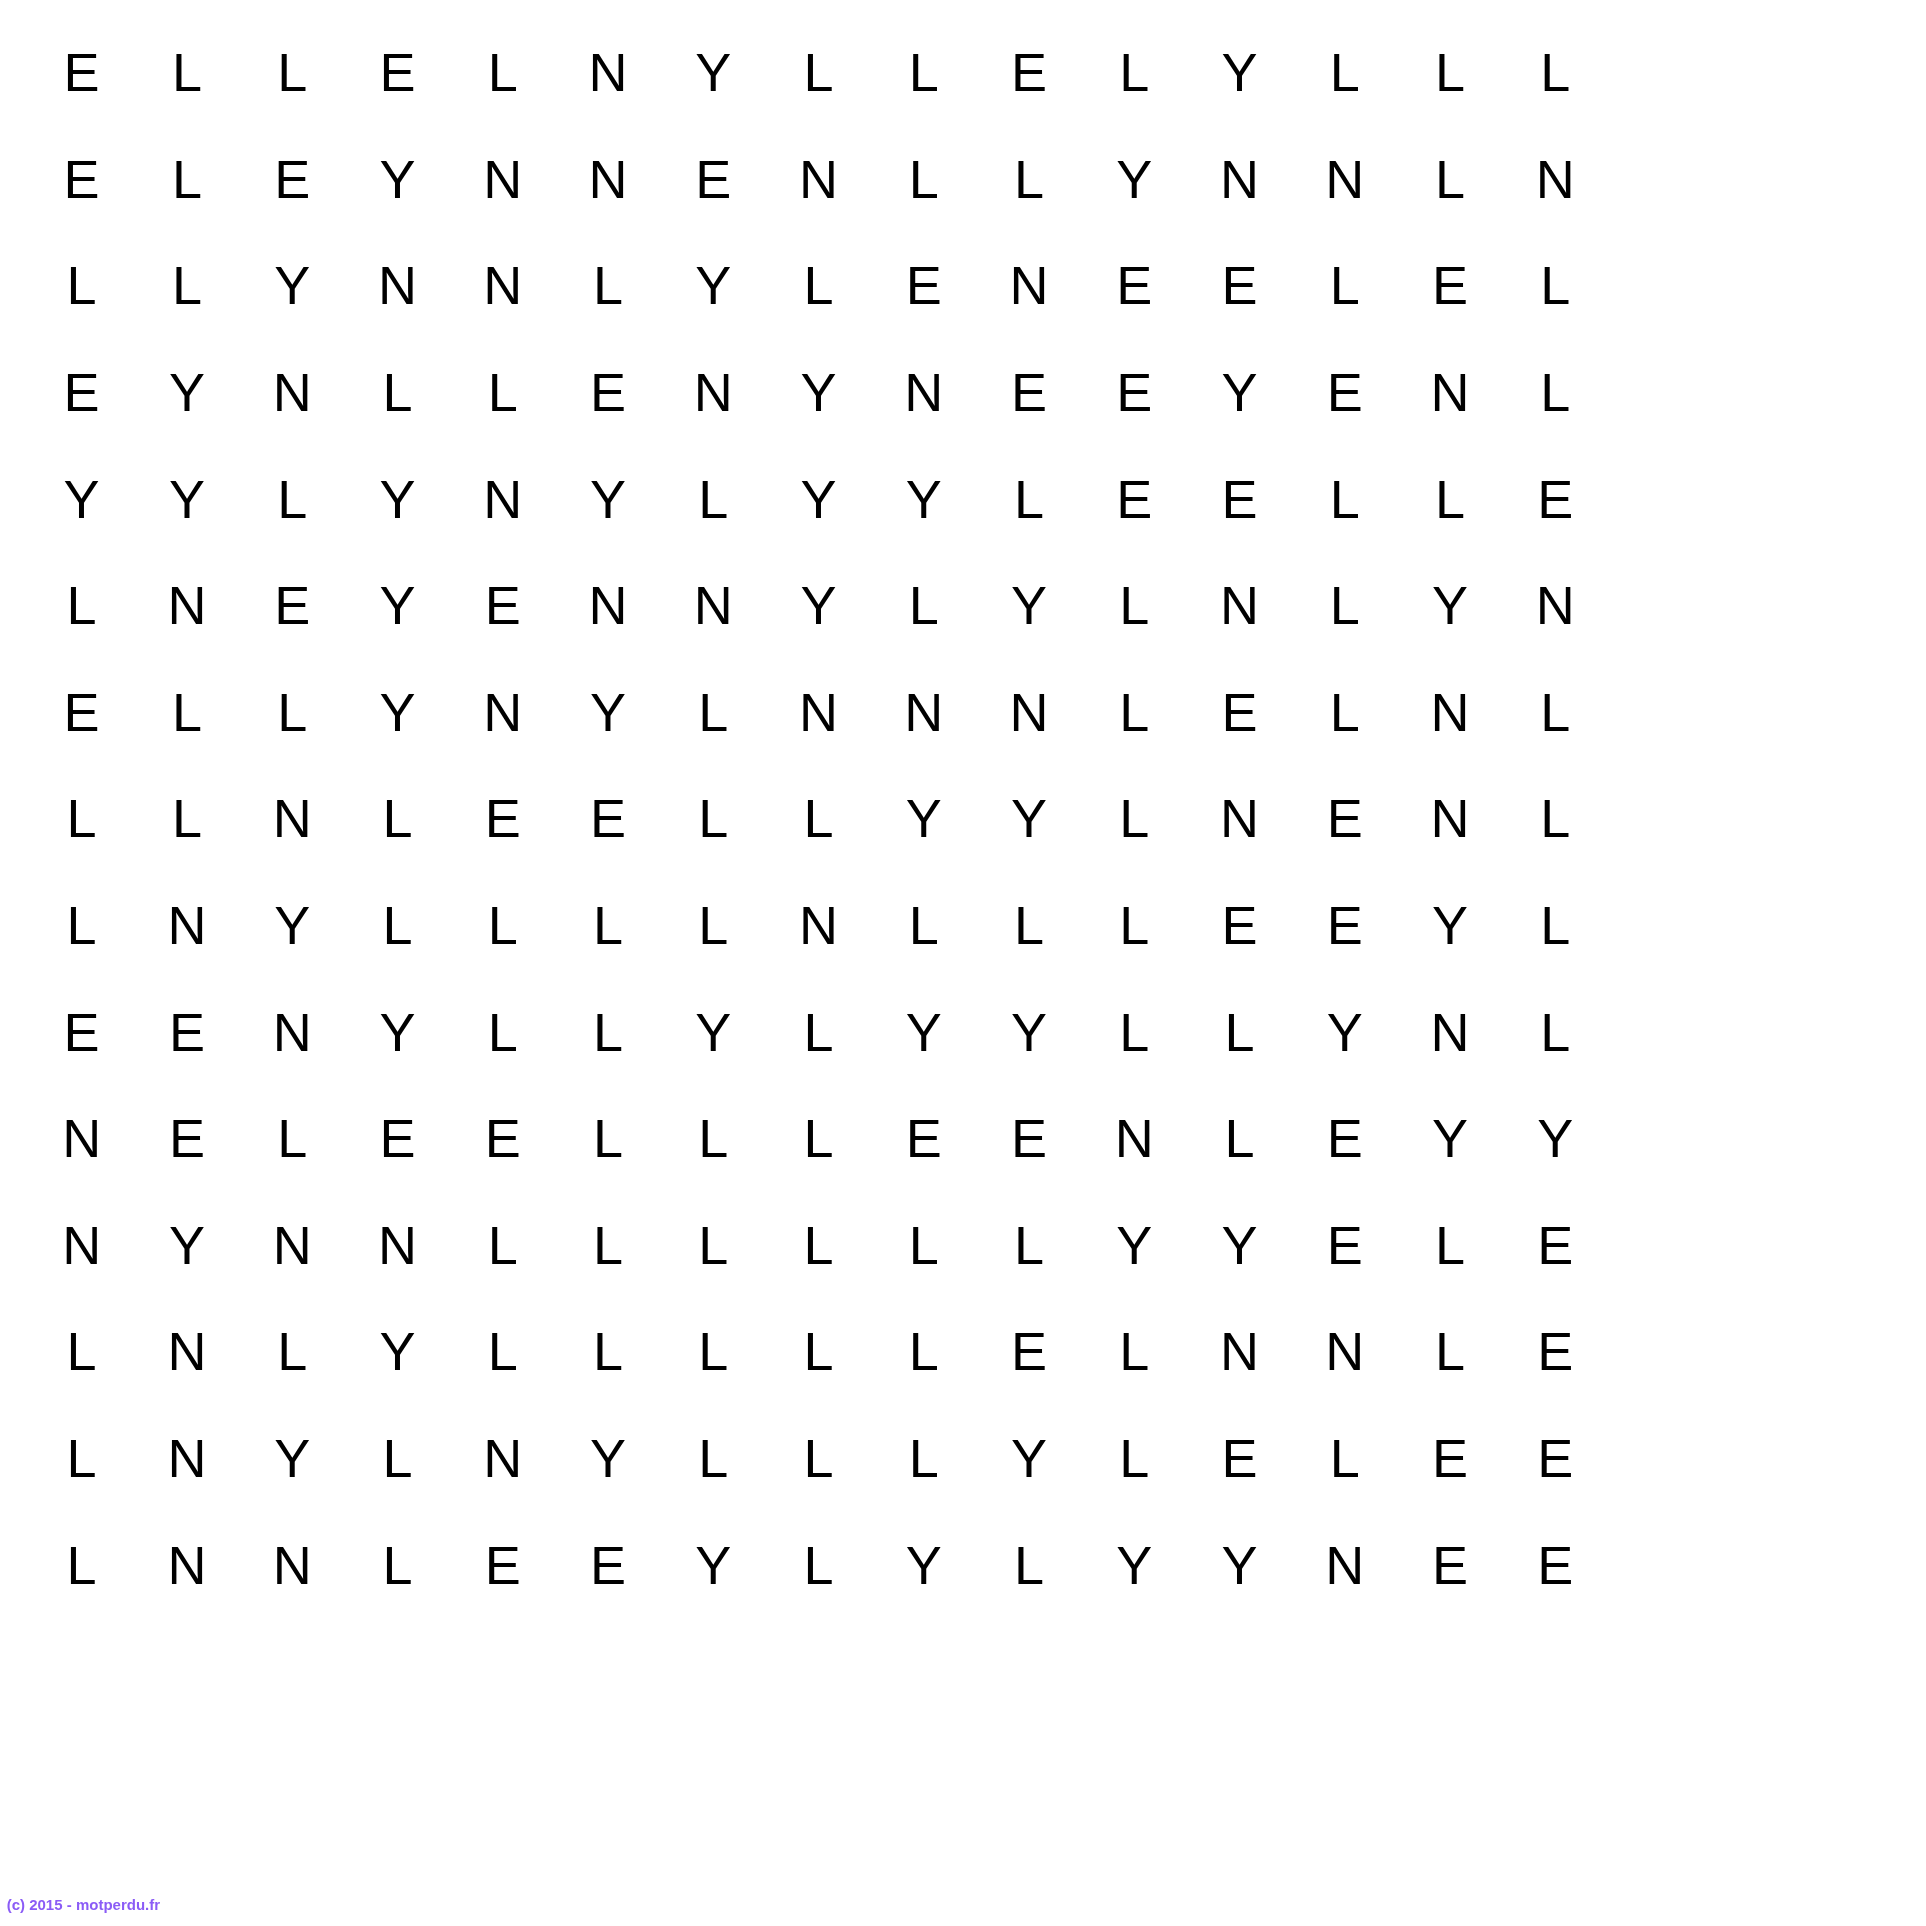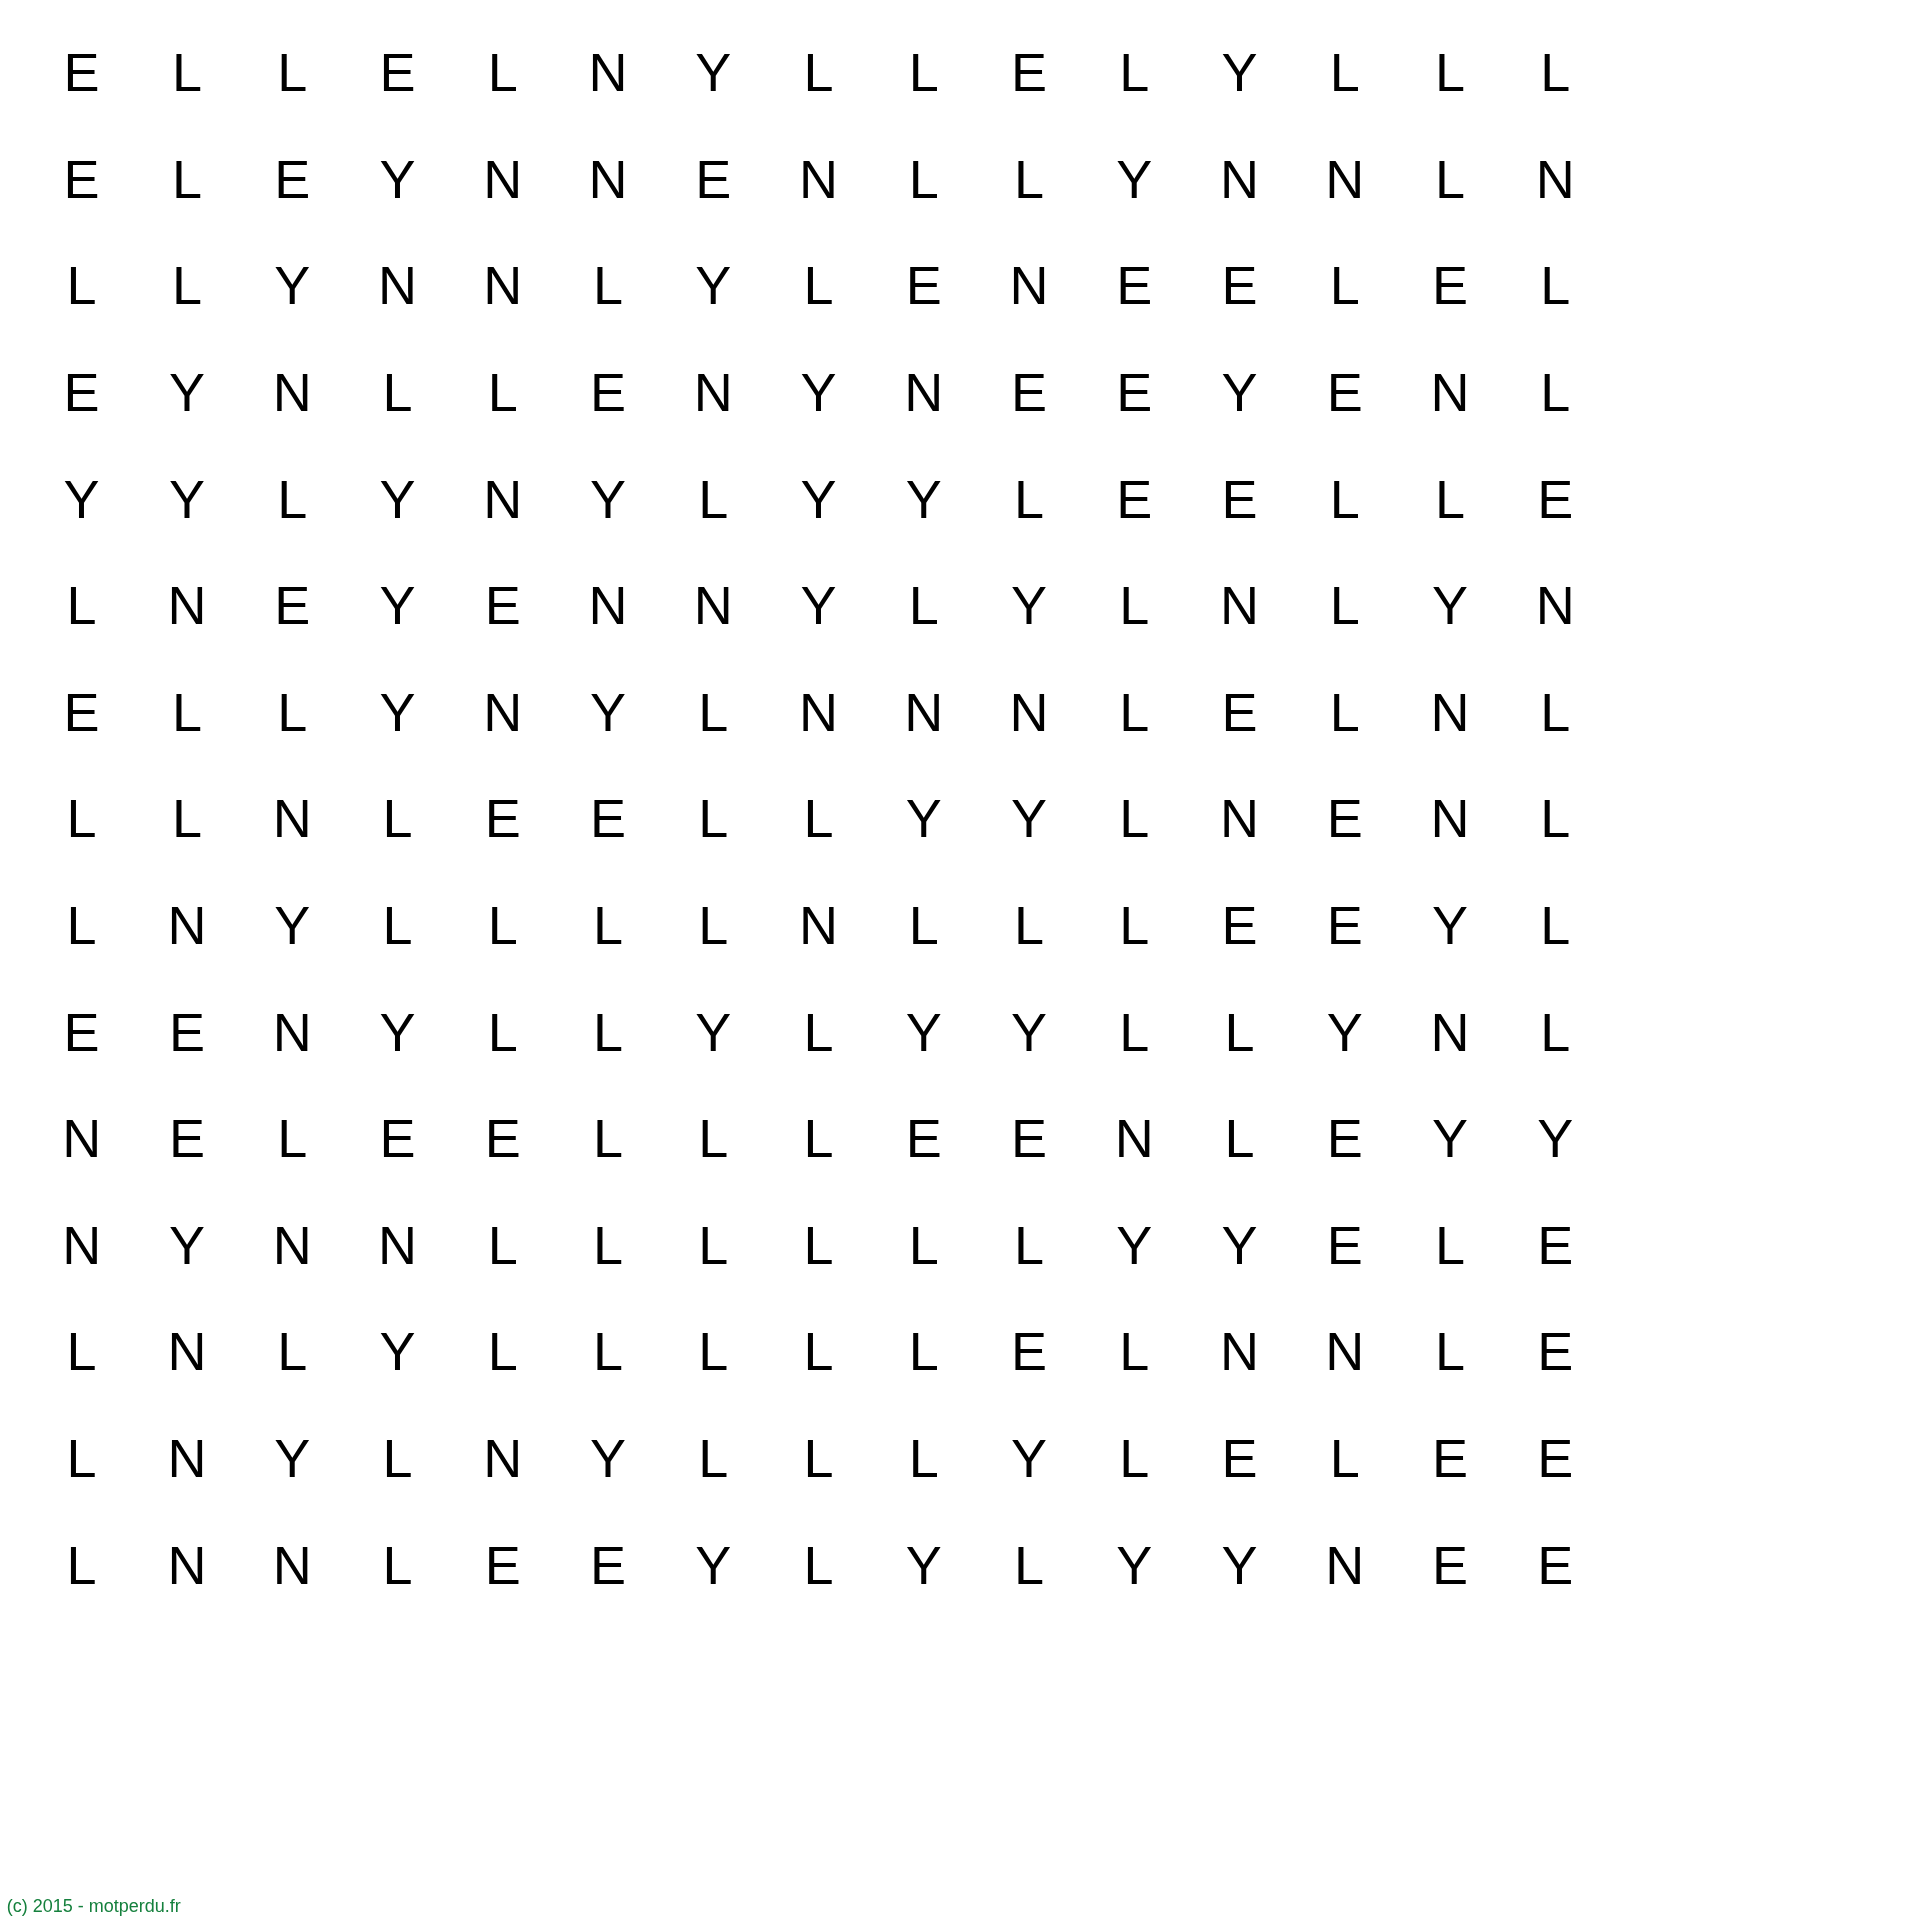--- a/index.html
+++ b/index.html
@@ -39,24 +39,25 @@
     line-height: 1;
     color: #000000;
     font-weight: 400;
     letter-spacing: 0;
     user-select: none;
   }
   #credit {
     position: absolute;
     left: 6.7px;
     top: 1896px;
-    font-size: 18px;
-    color: #15803d;
+    font-size: 15px;
+    color: #8b5cf6;
     font-family: "Liberation Sans", sans-serif;
     white-space: nowrap;
+    font-weight: bold;
   }
 </style>
 </head>
 <body>
 
 <div id="puzzle-wrap">
   <div id="grid">
       <div class="cell">E</div>
       <div class="cell">L</div>
       <div class="cell">L</div>

